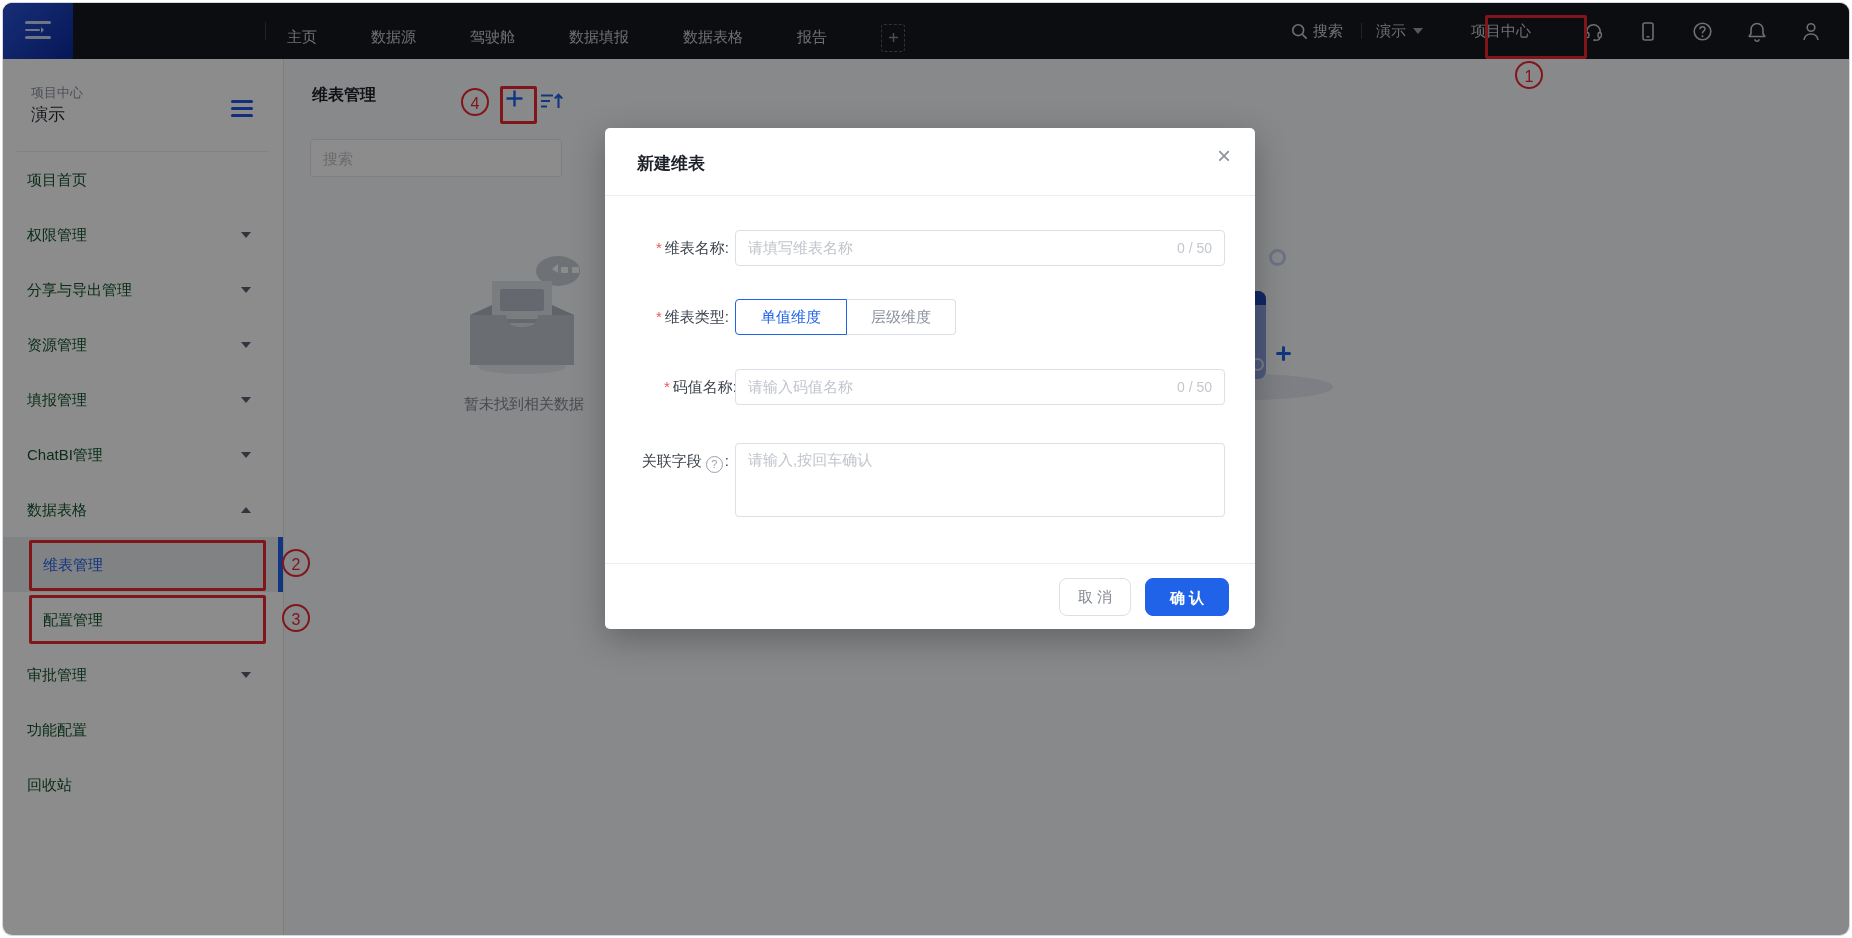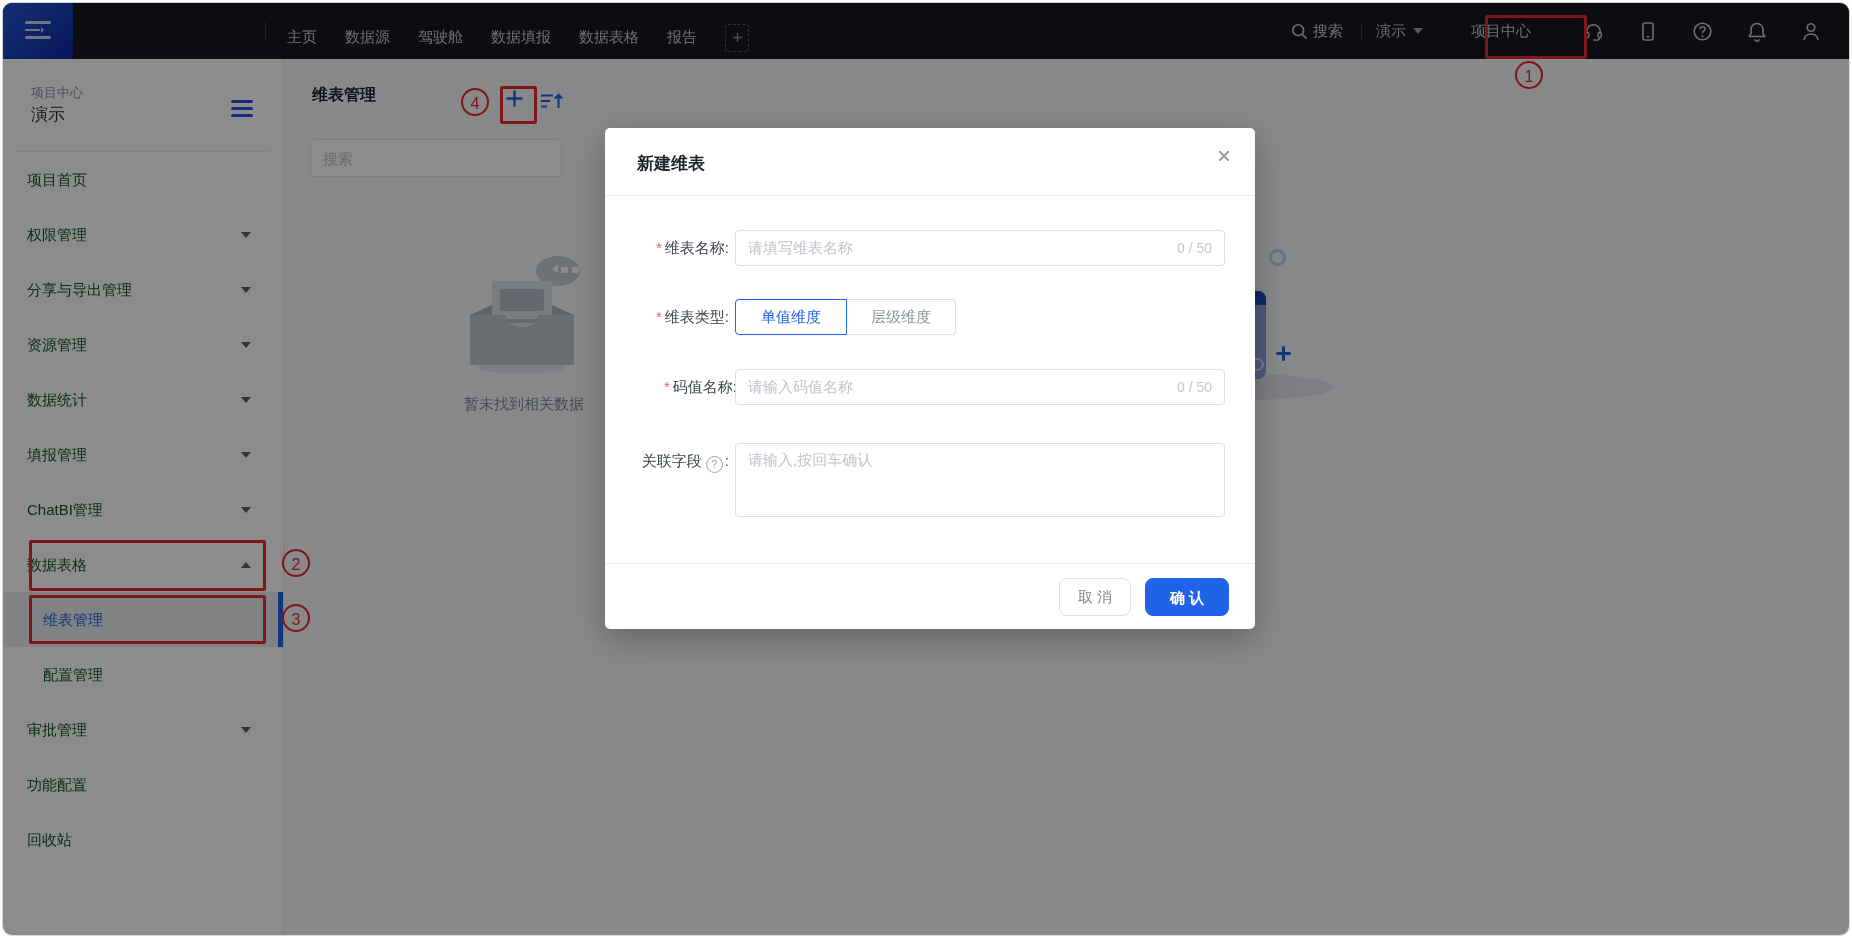--- a/index.html
+++ b/index.html
@@ -9,21 +9,21 @@
 
   
   .navbar{position:absolute;left:0;top:0;right:0;height:56px;background:#16191f;}
   .logo{position:absolute;left:0;top:0;width:70px;height:56px;background:linear-gradient(135deg,#2a55d8,#0c2aa0);
         border-top-left-radius:10px;cursor:pointer;}
   .logo-bars{position:absolute;left:22px;top:18px;width:26px;}
   .logo-bars i{display:block;height:2.5px;background:rgba(255,255,255,.78);border-radius:2px;margin-bottom:5px;}
   .logo-bars i.mid{width:15px;position:relative;}
   .logo-bars i.mid:after{content:"";position:absolute;right:-7px;top:-2px;border:3.5px solid transparent;border-left-color:rgba(255,255,255,.78);}
   .nav-divider{position:absolute;left:262px;top:19px;width:1px;height:18px;background:#3a3f46;}
-  .nav-menu{position:absolute;left:284px;top:0;height:69px;display:flex;align-items:center;gap:28px;}
+  .nav-menu{position:absolute;left:284px;top:0;height:69px;display:flex;align-items:center;gap:54px;}
   .nav-item{color:#c6cad1;font-size:15px;cursor:pointer;white-space:nowrap;}
   .nav-add{width:22px;height:26px;border:1px dashed #565b63;border-radius:3px;display:flex;align-items:center;justify-content:center;cursor:pointer;}
   .nav-right{position:absolute;right:0;top:0;height:56px;display:flex;align-items:center;color:#c6cad1;}
   .nav-search{display:flex;align-items:center;gap:5px;font-size:15px;cursor:pointer;margin-right:18px;}
   .nav-vsep{width:1px;height:16px;background:#3a3f46;margin-right:14px;}
   .nav-ws{display:flex;align-items:center;gap:7px;font-size:15px;cursor:pointer;margin-right:36px;}
   .caret-down{width:0;height:0;border:5px solid transparent;border-top:6px solid #9aa0a8;margin-top:5px;}
   .nav-project{font-size:15px;cursor:pointer;margin-right:40px;padding:6px 12px;}
   .nav-icons{display:flex;align-items:center;gap:34px;margin-right:28px;}
   .nav-icons svg{display:block;cursor:pointer;}
@@ -186,24 +186,20 @@
       <div class="sb-item">
         <span>权限管理</span>
         <span class="chev down"></span>
       </div>
       <div class="sb-item">
         <span>分享与导出管理</span>
         <span class="chev down"></span>
       </div>
       <div class="sb-item">
         <span>资源管理</span>
-        <span class="chev down"></span>
-      </div>
-      <div class="sb-item">
-        <span>数据统计</span>
         <span class="chev down"></span>
       </div>
       <div class="sb-item">
         <span>填报管理</span>
         <span class="chev down"></span>
       </div>
       <div class="sb-item">
         <span>ChatBI管理</span>
         <span class="chev down"></span>
       </div>

